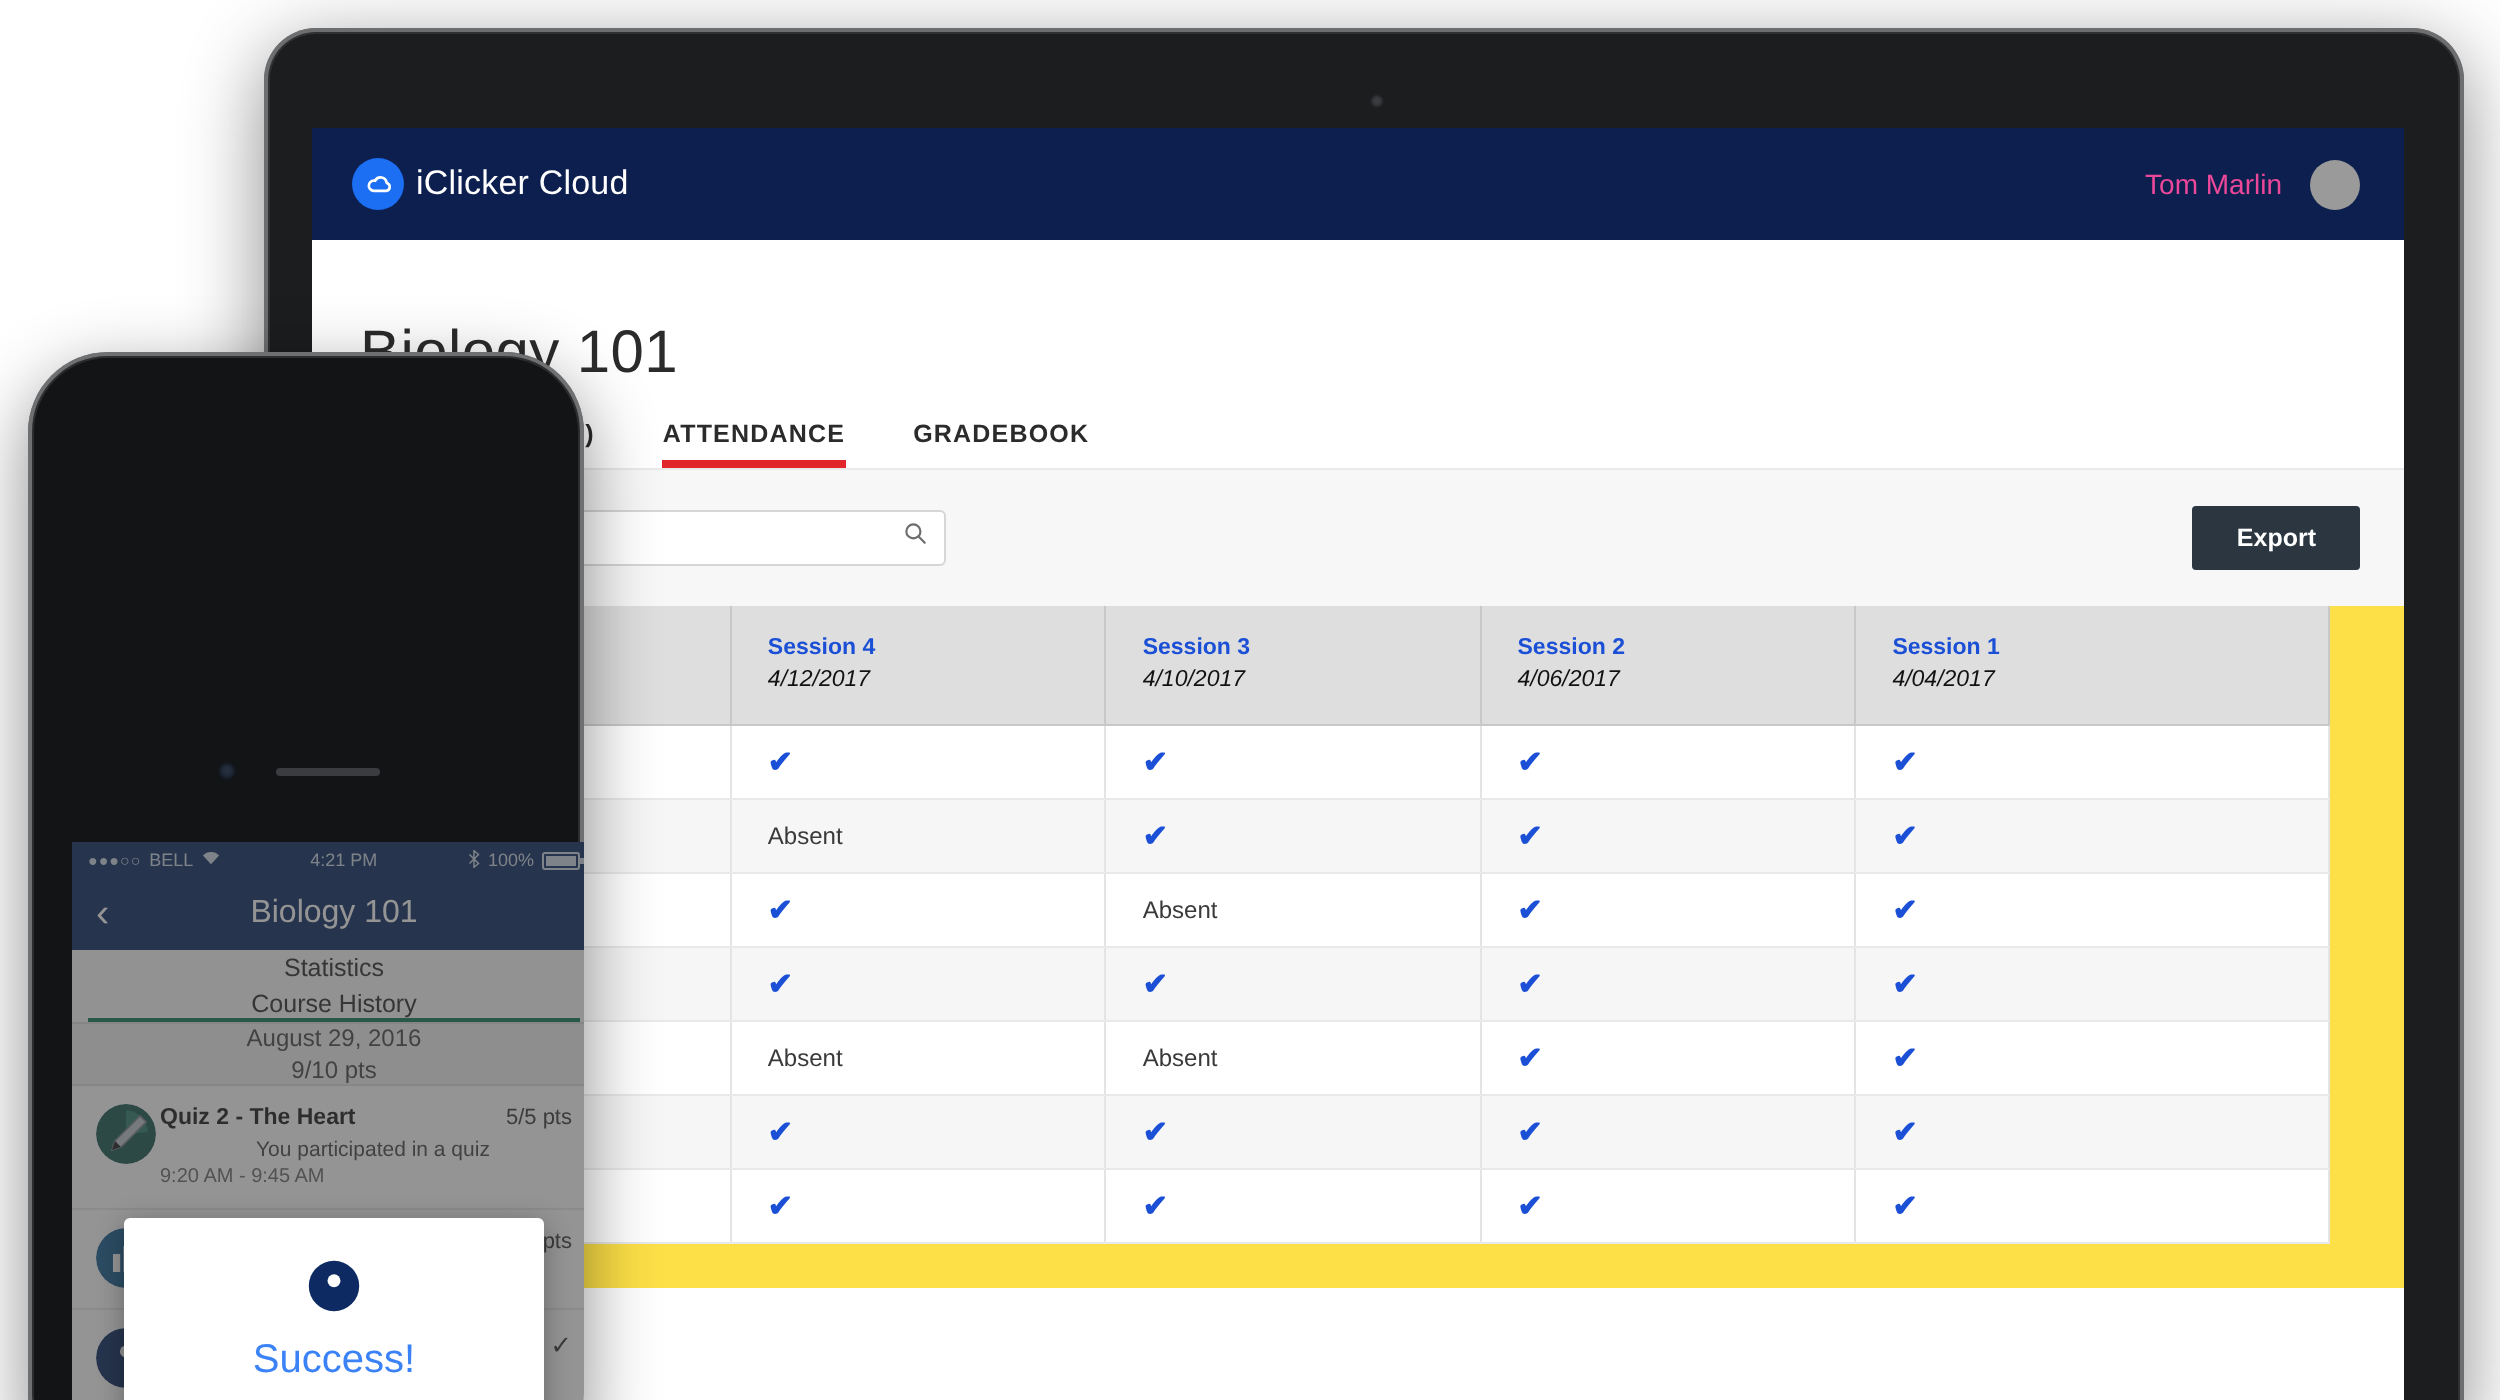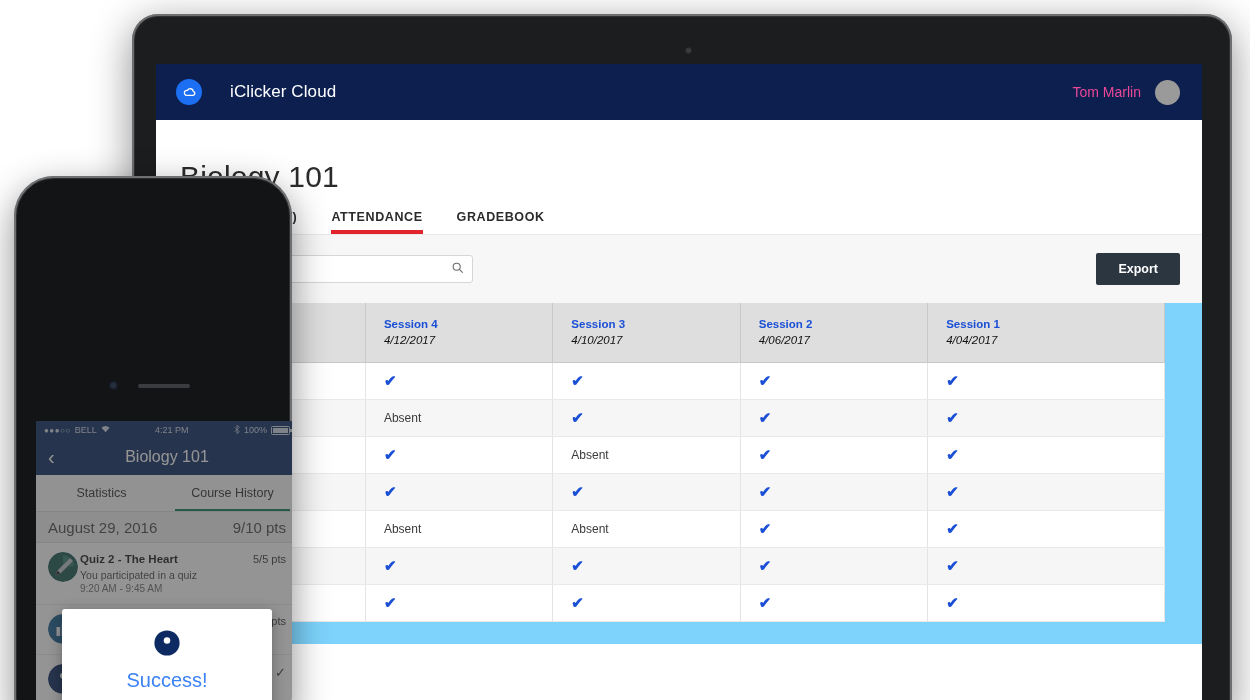--- a/index.html
+++ b/index.html
@@ -39,21 +39,21 @@
     position:absolute;left:24px;top:50px;width:1046px;height:650px;
     background:#ffffff;overflow:hidden;
   }
 
   
   .app-topbar{
     height:56px;background:#0d1f4e;
     display:flex;align-items:center;justify-content:space-between;
     padding:0 22px 0 20px;box-sizing:border-box;
   }
-  .brand{display:flex;align-items:center;gap:28px;}
+  .brand{display:flex;align-items:center;gap:6px;}
   .brand-logo{
     width:26px;height:26px;border-radius:50%;
     background:#1c6ef2;
     display:flex;align-items:center;justify-content:center;
     flex:0 0 auto;
   }
   .brand-name{color:#fff;font-size:17px;letter-spacing:.1px;}
   .topbar-right{display:flex;align-items:center;gap:14px;}
   .user-name{color:#ec4899;font-size:14px;}
   .avatar{width:25px;height:25px;border-radius:50%;background:#9a9a9a;}
@@ -91,21 +91,21 @@
     padding-right:8px;box-sizing:border-box;
     margin-left:90px;
   }
   .export-btn{
     background:#2b3641;color:#fff;font-size:12.5px;
     padding:9px 22px;border-radius:2px;border:none;cursor:pointer;
     font-family:inherit;
     font-weight:bold;
   }
 
-  .table-wrap{background:#7dd3fc;padding:0 37px 22px 22px;}
+  .table-wrap{background:#fde047;padding:0 37px 22px 22px;}
   table.att{border-collapse:collapse;width:100%;background:#fff;table-layout:fixed;}
   table.att th{
     background:#dedede;text-align:left;vertical-align:top;
     padding:14px 0 14px 18px;font-size:11.5px;
     border-right:1px solid #c8c8c8;border-bottom:1px solid #c8c8c8;
   }
   th .hdr-main{display:block;font-weight:bold;color:#111;line-height:1.35;}
   th .hdr-main.blue{color:#1a4fd6;}
   th .hdr-sub{display:block;font-weight:normal;color:#111;line-height:1.35;font-style:italic;}
   table.att td{
@@ -163,42 +163,42 @@
   .batt:before{content:"";position:absolute;left:1px;top:1px;bottom:1px;right:1px;background:#ced7e6;}
   .batt:after{content:"";position:absolute;right:-3px;top:2px;width:1.5px;height:3px;background:#ced7e6;}
 
   .ios-nav{
     height:36px;background:#0d2b62;color:#fff;
     display:flex;align-items:center;position:relative;
   }
   .ios-back{position:absolute;left:12px;font-size:20px;line-height:1;color:#fff;font-weight:300;}
   .ios-title{width:100%;text-align:center;font-size:16px;}
 
-  .ios-tabs{display:flex;height:36px;background:#fafafa;border-bottom:1px solid #dedede;}
+  .ios-tabs{display:flex;height:36px;background:#fafafa;border-bottom:1px solid #dedede;flex-direction:column;}
   .ios-tab{
     flex:1;display:flex;align-items:center;justify-content:center;
     font-size:12.5px;color:#2f2f2f;position:relative;
   }
   .ios-tab.active:after{
     content:"";position:absolute;left:8px;right:8px;bottom:0;height:2.5px;background:#0e7a57;
   }
 
   .day-head{
     display:flex;justify-content:space-between;align-items:center;
     padding:0 12px;height:30px;background:#f2f2f2;
-    border-bottom:1px solid #e0e0e0;font-size:15px;color:#4a4a4a;
+    border-bottom:1px solid #e0e0e0;font-size:12px;color:#4a4a4a;flex-direction:column;
   }
   .item{
     display:flex;padding:9px 12px 10px 12px;gap:2px;
     border-bottom:1px solid #ececec;background:#fff;position:relative;
   }
   .item-icon{width:30px;height:30px;border-radius:50%;flex:0 0 auto;position:relative;overflow:hidden;}
   .item-body{flex:1;min-width:0;}
   .item-title{font-size:11.5px;font-weight:bold;color:#1b1b1b;line-height:1.3;}
-  .item-sub{font-size:10.5px;color:#4a4a4a;margin-top:2px;}
+  .item-sub{font-size:10.5px;color:#4a4a4a;margin-top:2px;margin-left:48px;}
   .item-time{font-size:10px;color:#6e6e6e;margin-top:2px;}
   .item-pts{font-size:11px;color:#3a3a3a;flex:0 0 auto;padding-top:1px;}
   .item-tick{font-size:13px;color:#3a3a3a;flex:0 0 auto;padding-top:1px;}
 
   .modal{
     position:absolute;left:26px;top:188px;width:210px;
     background:#fff;border-radius:3px;
     box-shadow:0 3px 14px rgba(0,0,0,.30);
     padding:16px 14px 16px 14px;box-sizing:border-box;text-align:center;
     z-index:5;

